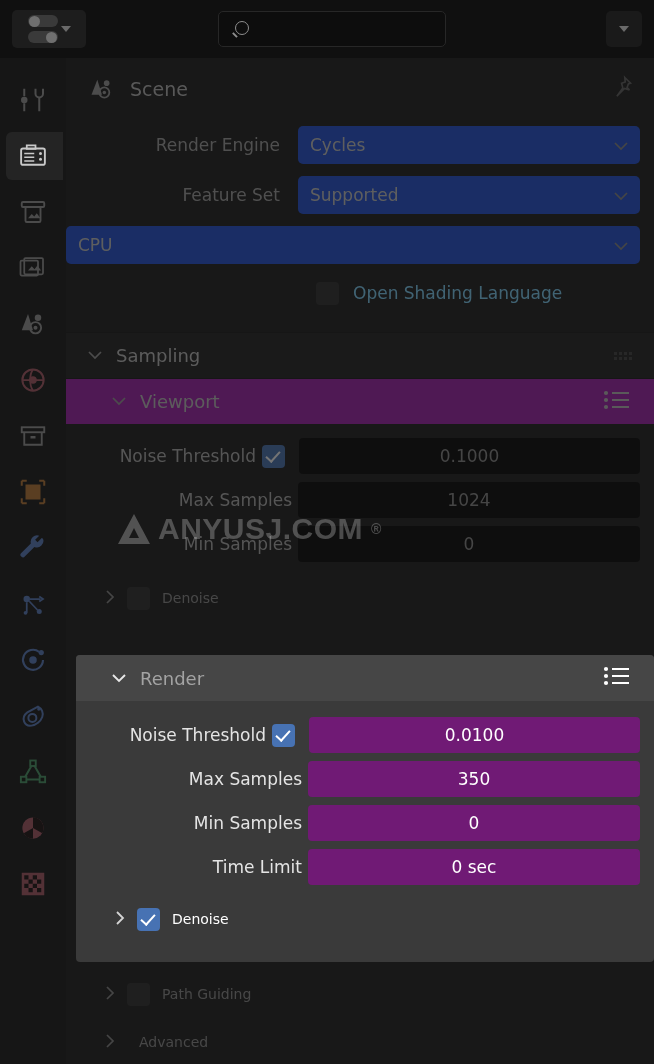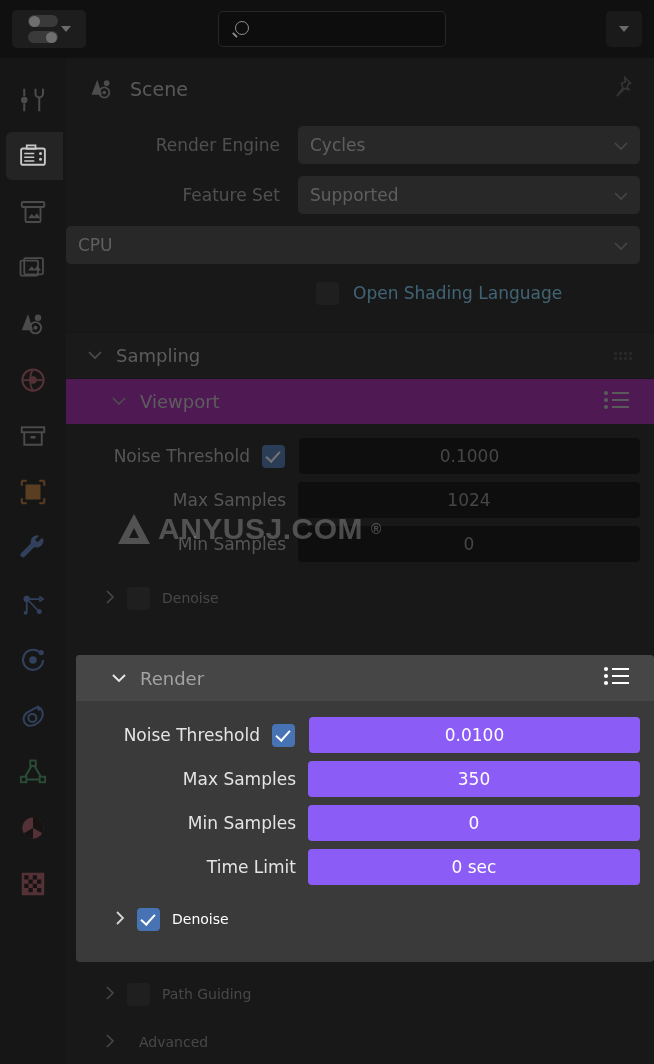--- a/index.html
+++ b/index.html
@@ -140,21 +140,21 @@
   }
   .fr-label {
     width: 232px;
     text-align: right;
     color: #a3a3a3;
     font-size: 17px;
     padding-right: 18px;
   }
   .dropdown {
     flex: 1; height: 38px;
-    background: #404040;
+    background: #1d4ed8;
     border-radius: 5px;
     display: flex; align-items: center;
     padding: 0 12px;
     color: #c8c8c8; font-size: 17px;
     position: relative;
   }
   .dropdown .dd-chev {
     position: absolute; right: 12px; top: 50%;
     transform: translateY(-50%);
   }
@@ -213,21 +213,21 @@
     transform: translateY(-50%);
   }
 
   .val-row {
     display: flex; align-items: center;
     height: 44px;
     padding-right: 14px;
   }
   .val-label {
     width: 232px; text-align: right;
-    color: #b0b0b0; font-size: 17px; padding-right: 12px;
+    color: #b0b0b0; font-size: 17px; padding-right: 6px;
   }
   .val-field {
     flex: 1; height: 36px;
     background: #3b3b3b;
     border-radius: 4px;
     display: flex; align-items: center; justify-content: center;
     color: #e8e8e8; font-size: 17px;
   }
   .val-field.dimfield { background: #000000; color: #8a8a8a; }
   .val-row.with-chk .val-label { width: 196px; }
@@ -251,21 +251,21 @@
     z-index: 5;
   }
   .render-panel .panel-head {
     background: #464646;
     border-top: none;
     border-radius: 4px 4px 0 0;
     padding-left: 36px;
   }
   .render-panel .panel-title { color: #a3a3a3; }
   .render-panel .val-label { color: #e4e4e4; }
-  .render-panel .val-field { background: #8b5cf6; color: #ffffff; }
+  .render-panel .val-field { background: #701a75; color: #ffffff; }
   .render-panel .st-label { color: #ffffff; }
 
   
   .watermark {
     position: absolute;
     left: 118px; top: 512px;
     display: flex; align-items: center;
     gap: 8px;
     opacity: 0.30;
     pointer-events: none;

